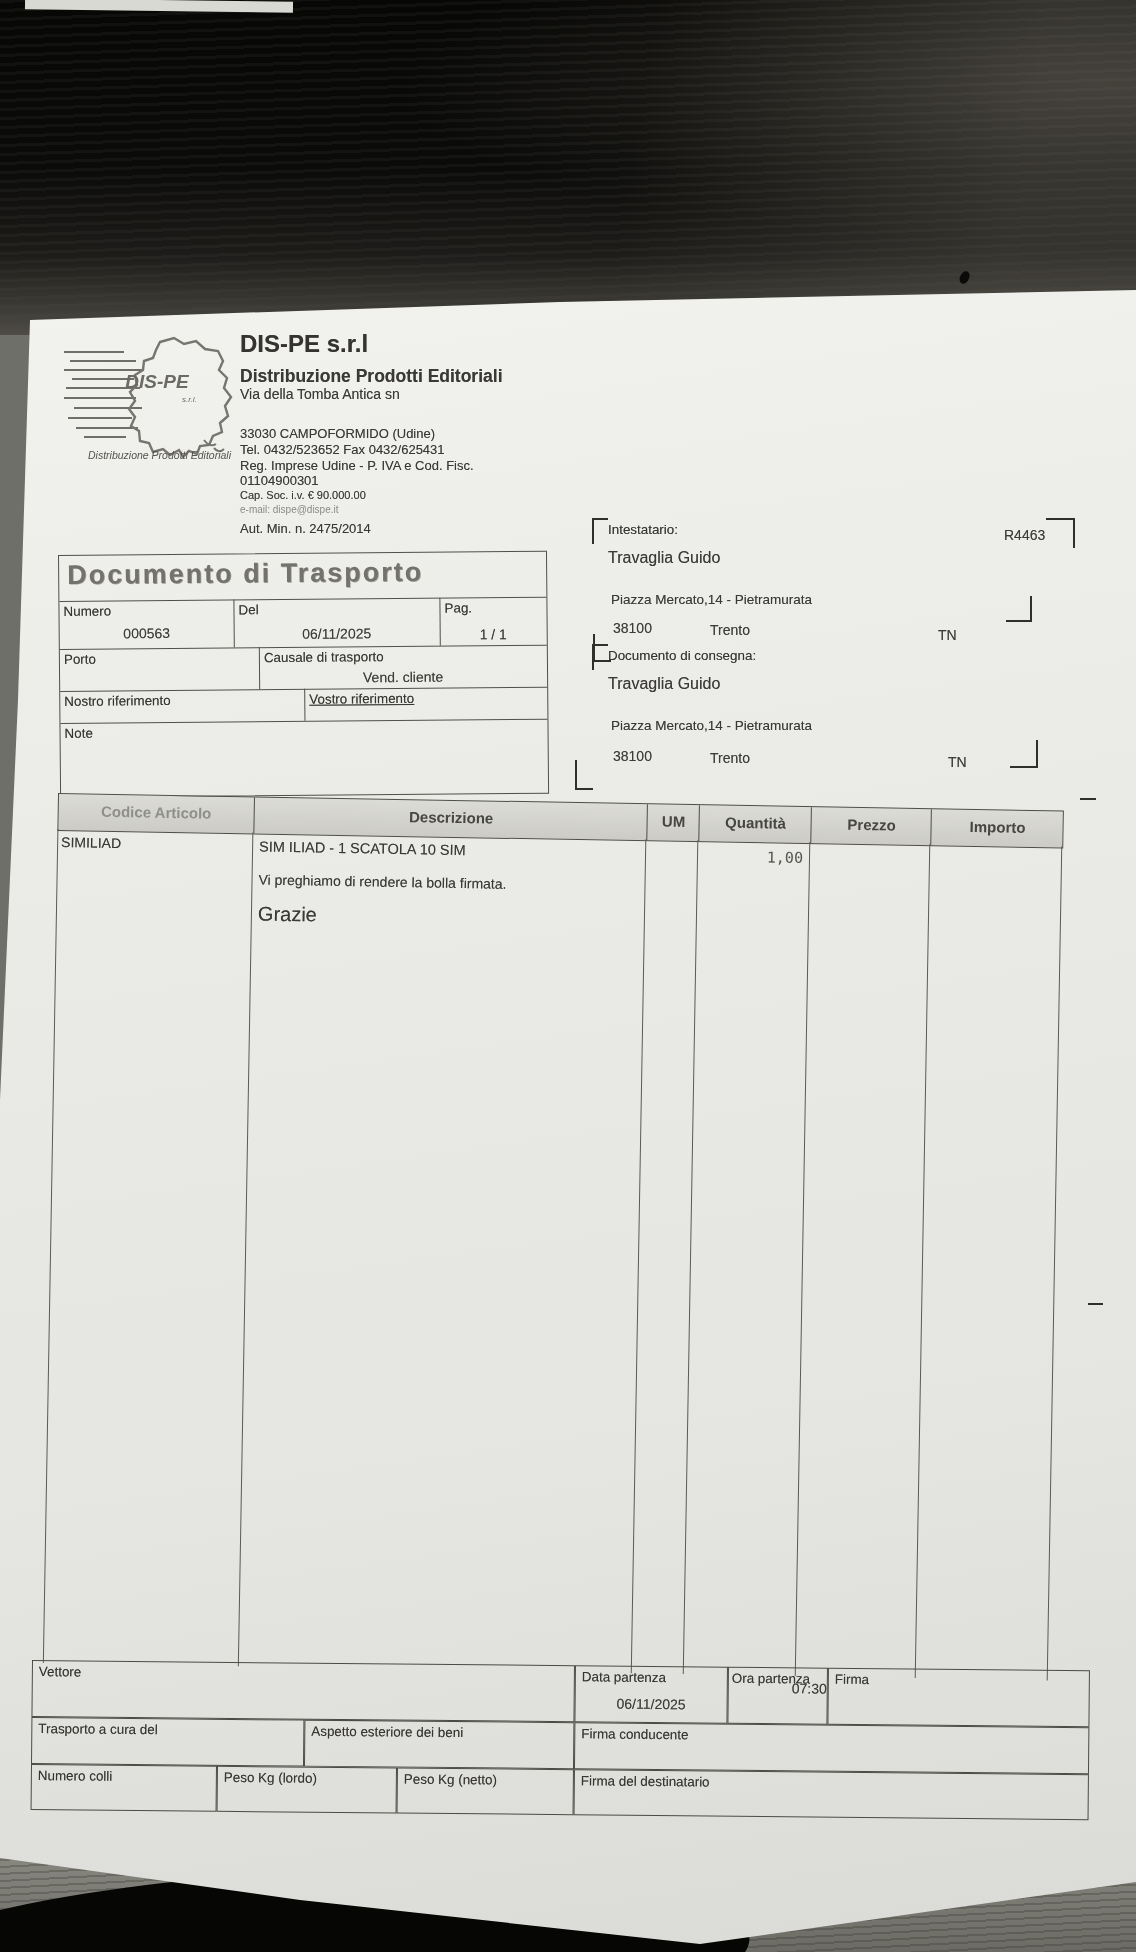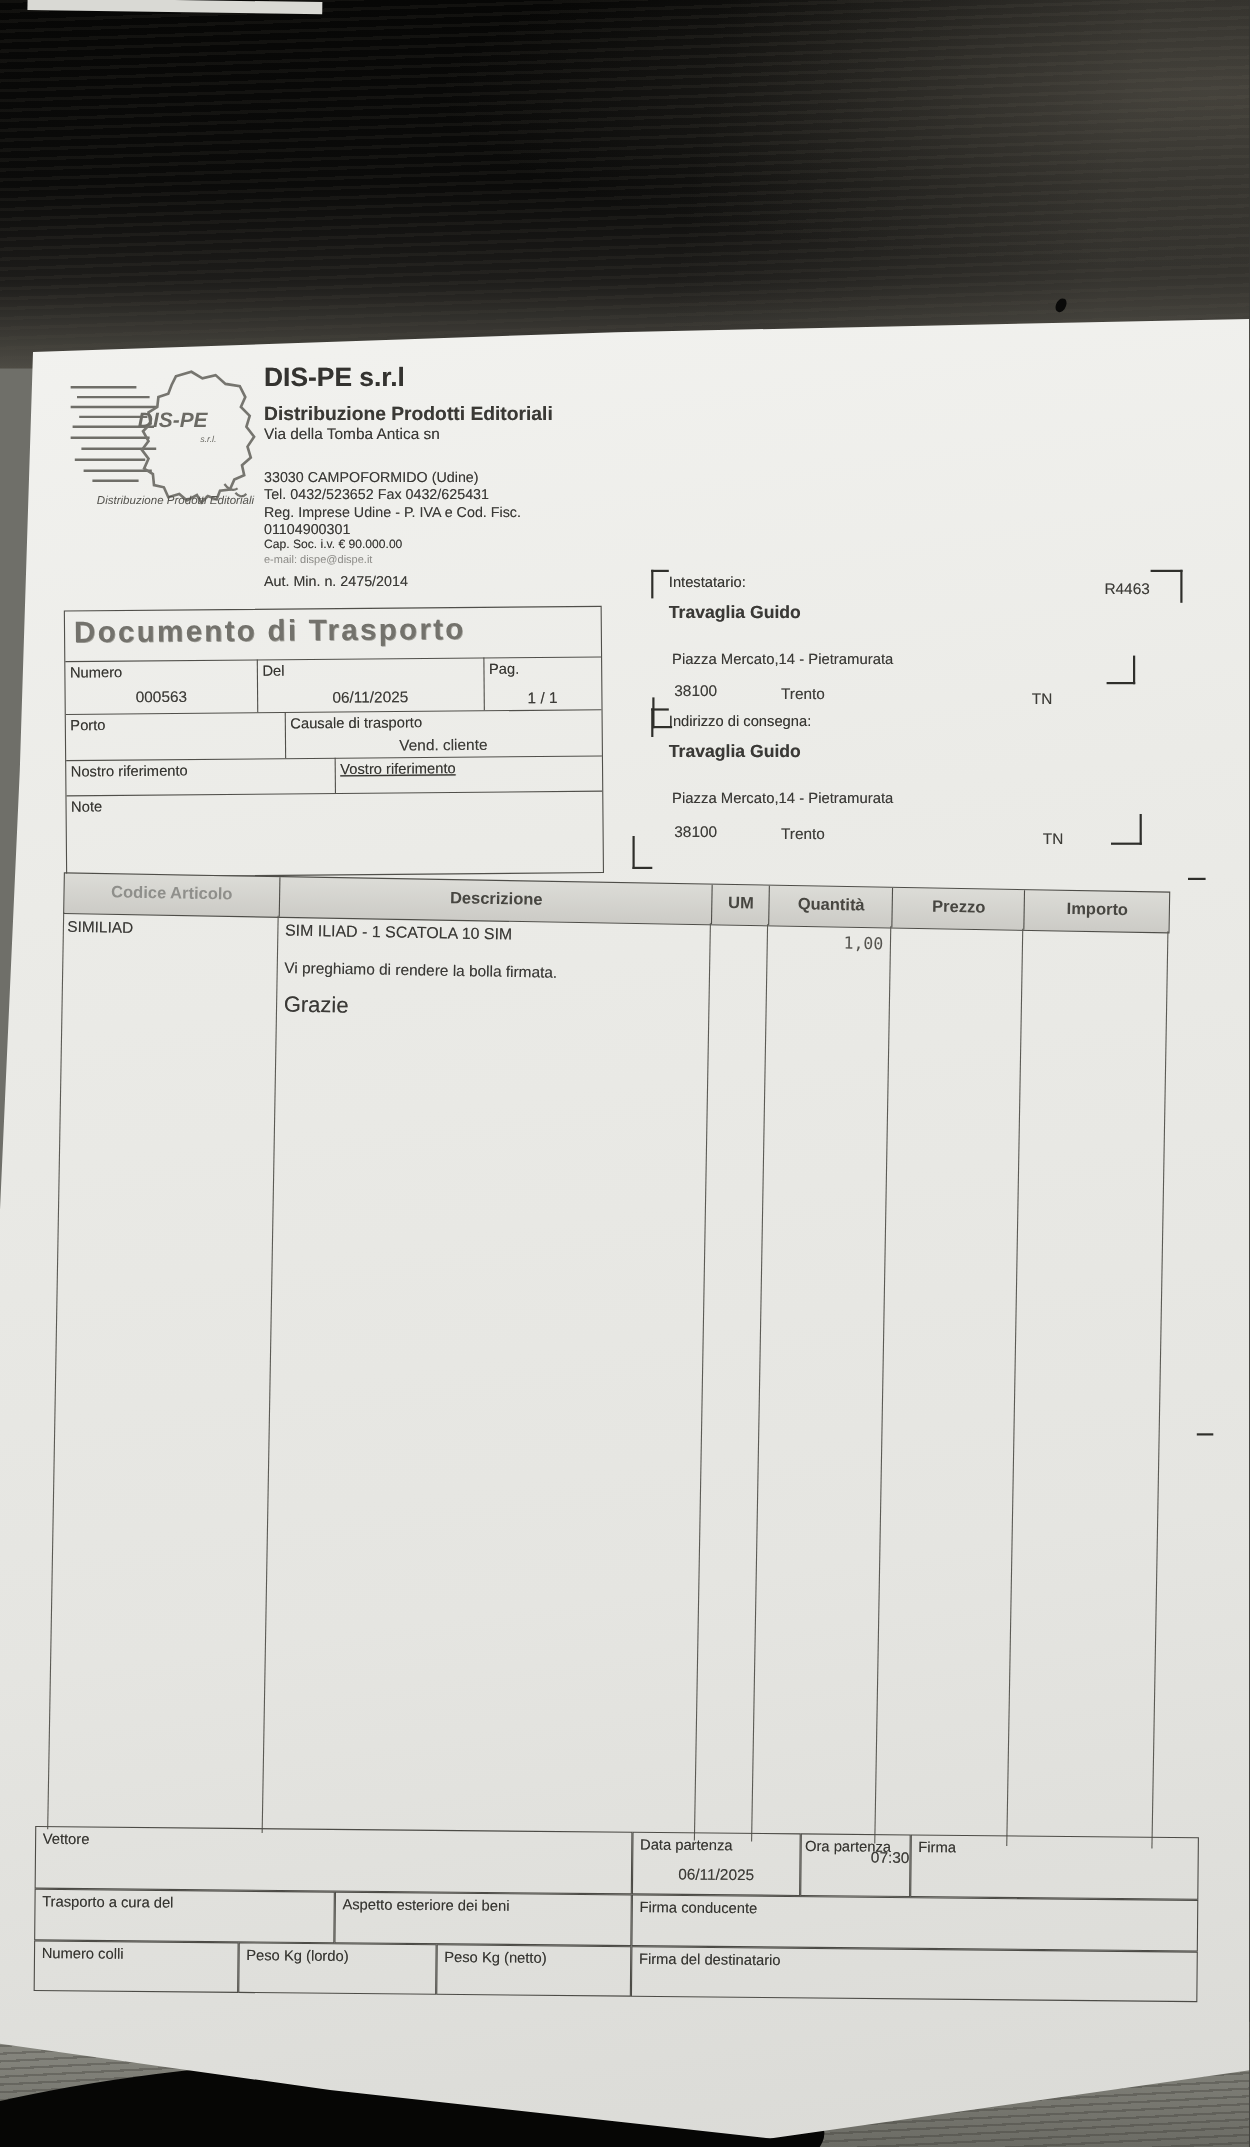--- a/index.html
+++ b/index.html
@@ -24,21 +24,21 @@
   
   #paper{left:0;top:283px;width:1136px;height:1669px;
     background:linear-gradient(172deg,#f2f2ef 0%,#ebebe7 30%,#e5e5e1 68%,#dadad6 100%);
     clip-path:polygon(30px 37px,560px 19px,1136px 7px,1136px 1599px,700px 1661px,
                       300px 1617px,0 1575px,0 817px,18px 417px);}
   #content{left:0;top:0;width:1136px;height:1952px;}
   
   .scan{text-shadow:0 0 .5px rgba(70,70,64,.55);color:#3a3936;}
   .lbl{font-size:13.4px;color:#363531;}
   .val{font-size:14px;color:#3d3c38;}
-  .bold{font-weight:bold;}
+  .bold{font-weight:normal;}
   .mono{font-family:"DejaVu Sans Mono",monospace;color:#55544f;}
   .gray{color:#8b8a86;}
   
   .mark{position:absolute;border:0 solid #2f2f2b;}
   .tl{border-left-width:2px;border-top-width:2px;}
   .bl{border-left-width:2px;border-bottom-width:2px;}
   .tr{border-top-width:2px;border-right-width:2px;}
   .br{border-right-width:2px;border-bottom-width:2px;}
   .dash{position:absolute;height:2px;background:#2f2f2b;}
   
@@ -150,21 +150,21 @@
     <div class="mark tr" style="left:1046px;top:518px;width:27px;height:28px;"></div>
     <div class="abs scan bold" style="left:608px;top:549px;font-size:16px;">Travaglia Guido</div>
     <div class="abs scan" style="left:611px;top:592px;font-size:13.5px;">Piazza Mercato,14 - Pietramurata</div>
     <div class="abs val scan" style="left:613px;top:620px;">38100</div>
     <div class="abs val scan" style="left:710px;top:622px;">Trento</div>
     <div class="abs val scan" style="left:938px;top:627px;">TN</div>
     <div class="mark bl" style="left:593px;top:634px;width:16px;height:26px;"></div>
     <div class="mark br" style="left:1006px;top:596px;width:24px;height:24px;"></div>
 
     <div class="mark tl" style="left:592px;top:644px;width:14px;height:24px;"></div>
-    <div class="abs lbl scan" style="left:608px;top:648px;">Indirizzo di consegna:</div>
+    <div class="abs lbl scan" style="left:608px;top:648px;">Documento di consegna:</div>
     <div class="abs scan bold" style="left:608px;top:675px;font-size:16px;">Travaglia Guido</div>
     <div class="abs scan" style="left:611px;top:718px;font-size:13.5px;">Piazza Mercato,14 - Pietramurata</div>
     <div class="abs val scan" style="left:613px;top:748px;">38100</div>
     <div class="abs val scan" style="left:710px;top:750px;">Trento</div>
     <div class="abs val scan" style="left:948px;top:754px;">TN</div>
     <div class="mark bl" style="left:575px;top:760px;width:16px;height:28px;"></div>
     <div class="mark br" style="left:1010px;top:740px;width:26px;height:26px;"></div>
     <div class="dash" style="left:1080px;top:798px;width:16px;"></div>
     <div class="dash" style="left:1088px;top:1303px;width:15px;"></div>
 

